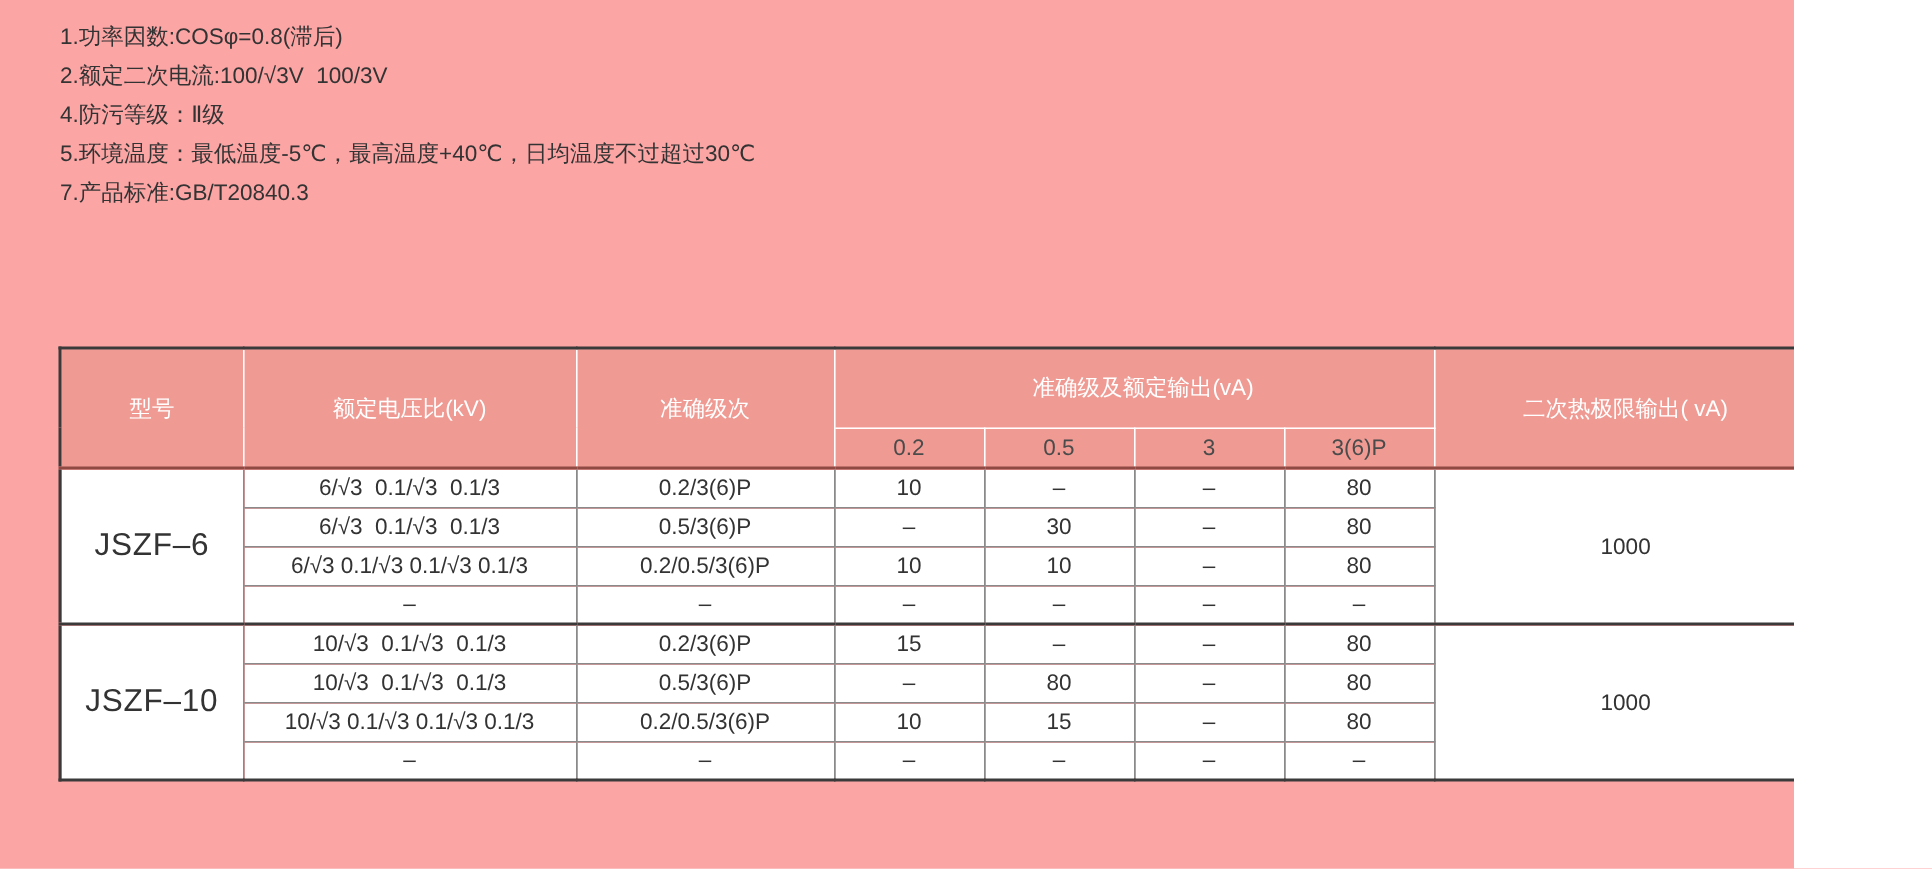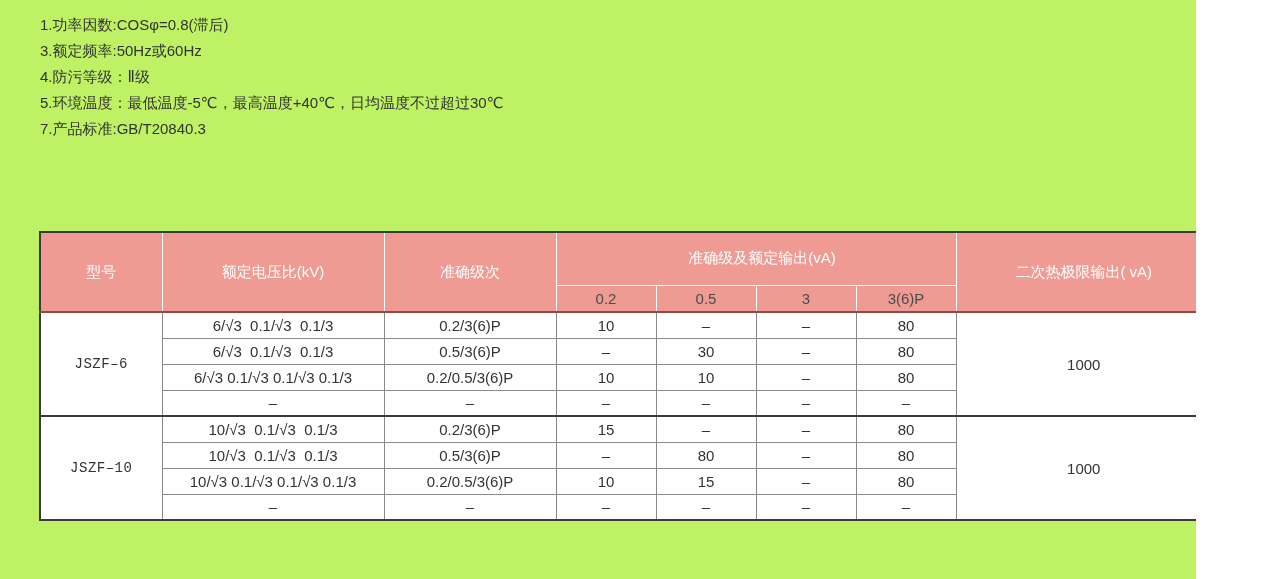--- a/index.html
+++ b/index.html
@@ -3,21 +3,21 @@
 <meta charset="utf-8">
 <style>
   * { box-sizing: border-box; }
   html, body { margin: 0; padding: 0; }
   body {
     width: 1288px; height: 579px;
     background: #ffffff;
     font-family: "Liberation Sans", "DejaVu Sans", sans-serif;
     color: #333333;
   }
-  .page { position: relative; width: 1196px; height: 579px; background: #bef264; overflow: hidden; }
+  .page { position: relative; width: 1196px; height: 579px; background: #fca5a5; overflow: hidden; }
 
   
   .notes {
     position: absolute; left: 40px; top: 12px;
     margin: 0; padding: 0; list-style: none;
     font-size: 15px; line-height: 26px; color: #333333;
   }
   .notes li { white-space: pre-wrap; }
 
   
@@ -46,32 +46,32 @@
     border-bottom: 2px solid #8f4a44;
   }
 
   
   .spec-table tbody tr { height: 26px; }
   .spec-table td {
     border: 1px solid #8a8a8a;
     color: #333333; background: #ffffff;
   }
   td.ratio { white-space: pre; }
-  td.model { font-size: 14px; letter-spacing: 0.5px; font-family: Liberation Mono, monospace; }
+  td.model { font-size: 21px; letter-spacing: 0.5px; }
   tr.group-end td { border-bottom: 2px solid #3a3a3a; }
   td.span-end { border-bottom: 2px solid #3a3a3a; }
 </style>
 </head>
 <body>
 
 <div class="page">
 
   <ol class="notes">
     <li>1.功率因数:COSφ=0.8(滞后)</li>
-    <li>3.额定频率:50Hz或60Hz</li>
+    <li>2.额定二次电流:100/√3V  100/3V</li>
     <li>4.防污等级：Ⅱ级</li>
     <li>5.环境温度：最低温度-5℃，最高温度+40℃，日均温度不过超过30℃</li>
     <li>7.产品标准:GB/T20840.3</li>
   </ol>
 
   <table class="spec-table">
     <colgroup>
       <col style="width:122px">
         <col style="width:222px">
         <col style="width:172px">

